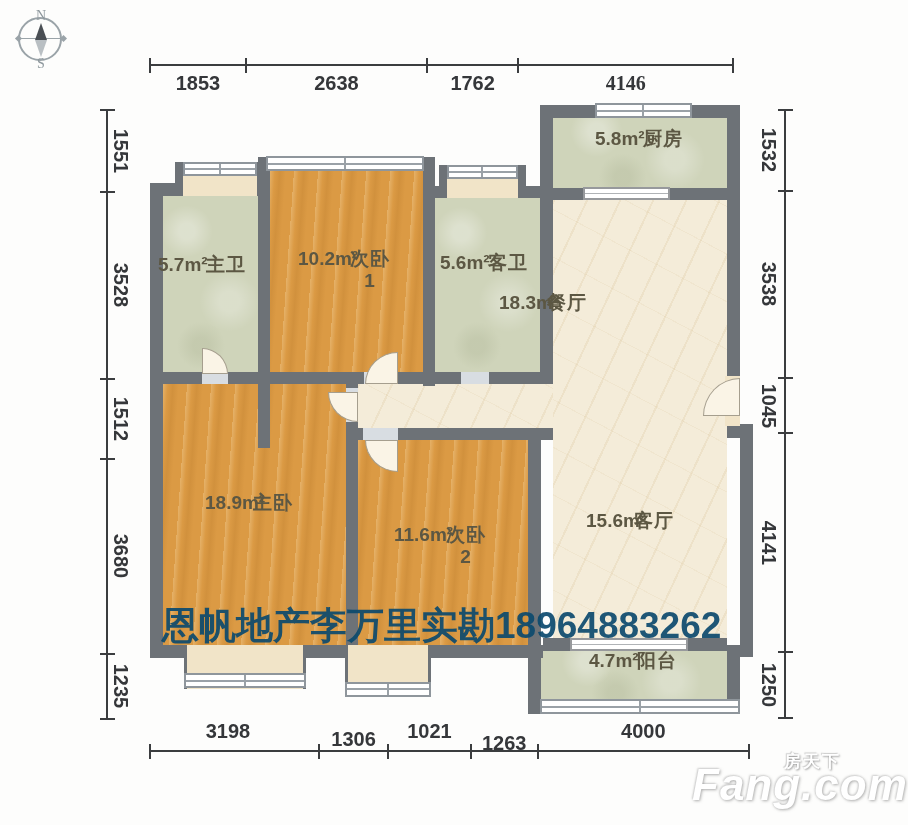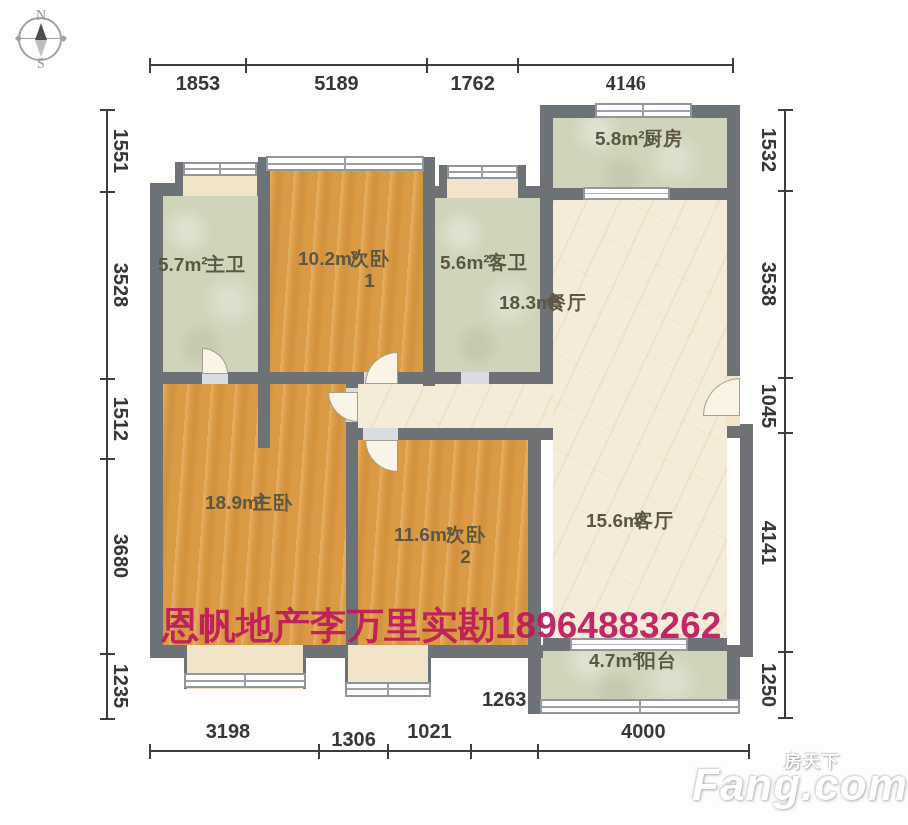--- a/index.html
+++ b/index.html
@@ -30,21 +30,21 @@
        background-image:linear-gradient(180deg, rgba(0,0,0,0) 42%, #b0b3b6 42%, #b0b3b6 58%, rgba(0,0,0,0) 58%);}
   .gap{background:#d8dde2;}
   .door{background:#faf4e6;border:1.5px solid #a59e8e;}
 
   
   .rlabel{width:96px;margin-left:-48px;text-align:center;color:#5c5743;
           font-size:19px;line-height:22px;font-weight:bold;letter-spacing:1px;}
   .rlabel .area{display:block;font-weight:bold;letter-spacing:0;}
   .dim-label{color:#35373a;font-size:20px;font-weight:600;text-align:center;white-space:nowrap;}
   .dim-line,.dim-tick{background:#3b3d3f;}
-  #watermark{color:#be185d;font-size:37px;font-weight:bold;white-space:nowrap;letter-spacing:0px;opacity:.92;}
+  #watermark{color:#0c4a6e;font-size:37px;font-weight:bold;white-space:nowrap;letter-spacing:0px;opacity:.92;}
   #fang-en{color:#ffffff;font-size:44px;font-weight:800;font-style:italic;letter-spacing:1px;
            text-shadow:1px 1px 3px rgba(110,110,110,.55), -1px -1px 2px rgba(140,140,140,.35);}
   #fang-cn{color:#ffffff;font-size:17px;font-weight:bold;letter-spacing:2px;
            text-shadow:1px 1px 2px rgba(110,110,110,.65), -1px -1px 1px rgba(140,140,140,.4);}
 
   
   #compass{left:12px;top:8px;width:58px;height:62px;}
   #compass .ring{left:6px;top:9px;width:44px;height:44px;border:2px solid #9aa3a8;border-radius:50%;}
   #compass .n{left:0;top:0;width:58px;text-align:center;color:#8d979c;font-family:"Liberation Serif","DejaVu Serif",serif;font-size:14px;}
   #compass .s{left:0;top:48px;width:58px;text-align:center;color:#8d979c;font-family:"Liberation Serif","DejaVu Serif",serif;font-size:14px;}
@@ -69,37 +69,37 @@
     <div class="needle-n"></div>
     <div class="needle-s"></div>
   </div>
 
   <div>
       <div class="dim-line" style="left: 150px; top: 64px; width: 583px; height: 2px;"></div>
       <div class="dim-tick" style="left: 149px; top: 58px; width: 2px; height: 15px;"></div>
       <div class="dim-tick" style="left: 244.975px; top: 58px; width: 2px; height: 15px;"></div>
       <div class="dim-label" style="left: 152.988px; top: 72px; width: 90px;">1853</div>
       <div class="dim-tick" style="left: 425.998px; top: 58px; width: 2px; height: 15px;"></div>
-      <div class="dim-label" style="left: 291.486px; top: 72px; width: 90px;">5189</div>
+      <div class="dim-label" style="left: 291.486px; top: 72px; width: 90px;">2638</div>
       <div class="dim-tick" style="left: 517.26px; top: 58px; width: 2px; height: 15px;"></div>
       <div class="dim-label" style="left: 427.629px; top: 72px; width: 90px;">1762</div>
       <div class="dim-tick" style="left: 732px; top: 58px; width: 2px; height: 15px;"></div>
       <div class="dim-label" style="left: 580.63px; top: 72px; width: 90px; font-family: Liberation Serif, serif;">4146</div>
     </div>
   <div>
       <div class="dim-line" style="left: 150px; top: 750px; width: 599px; height: 2px;"></div>
       <div class="dim-tick" style="left: 149px; top: 744px; width: 2px; height: 15px;"></div>
       <div class="dim-tick" style="left: 318.014px; top: 744px; width: 2px; height: 15px;"></div>
       <div class="dim-label" style="left: 183px; top: 720px; width: 90px;">3198</div>
       <div class="dim-tick" style="left: 387.036px; top: 744px; width: 2px; height: 15px;"></div>
       <div class="dim-label" style="left: 308.525px; top: 720px; width: 90px; margin-top: 8px;">1306</div>
       <div class="dim-tick" style="left: 469.851px; top: 744px; width: 2px; height: 15px;"></div>
       <div class="dim-label" style="left: 384.443px; top: 720px; width: 90px;">1021</div>
       <div class="dim-tick" style="left: 536.601px; top: 744px; width: 2px; height: 15px;"></div>
-      <div class="dim-label" style="left: 459.226px; top: 688px; width: 90px;">1263</div>
+      <div class="dim-label" style="left: 459.226px; top: 732px; width: 90px;">1263</div>
       <div class="dim-tick" style="left: 748px; top: 744px; width: 2px; height: 15px;"></div>
       <div class="dim-label" style="left: 598.3px; top: 720px; width: 90px;">4000</div>
     </div>
   <div>
       <div class="dim-line" style="left: 106px; top: 110px; width: 2px; height: 609px;"></div>
       <div class="dim-tick" style="left: 100px; top: 109px; width: 15px; height: 2px;"></div>
       <div class="dim-tick" style="left: 100px; top: 191.093px; width: 15px; height: 2px;"></div>
       <div class="dim-label" style="left: 76px; top: 138.046px; width: 90px; line-height: 26px; transform: rotate(90deg);">1551</div>
       <div class="dim-tick" style="left: 100px; top: 377.826px; width: 15px; height: 2px;"></div>
       <div class="dim-label" style="left: 76px; top: 272.459px; width: 90px; line-height: 26px; transform: rotate(90deg);">3528</div>

